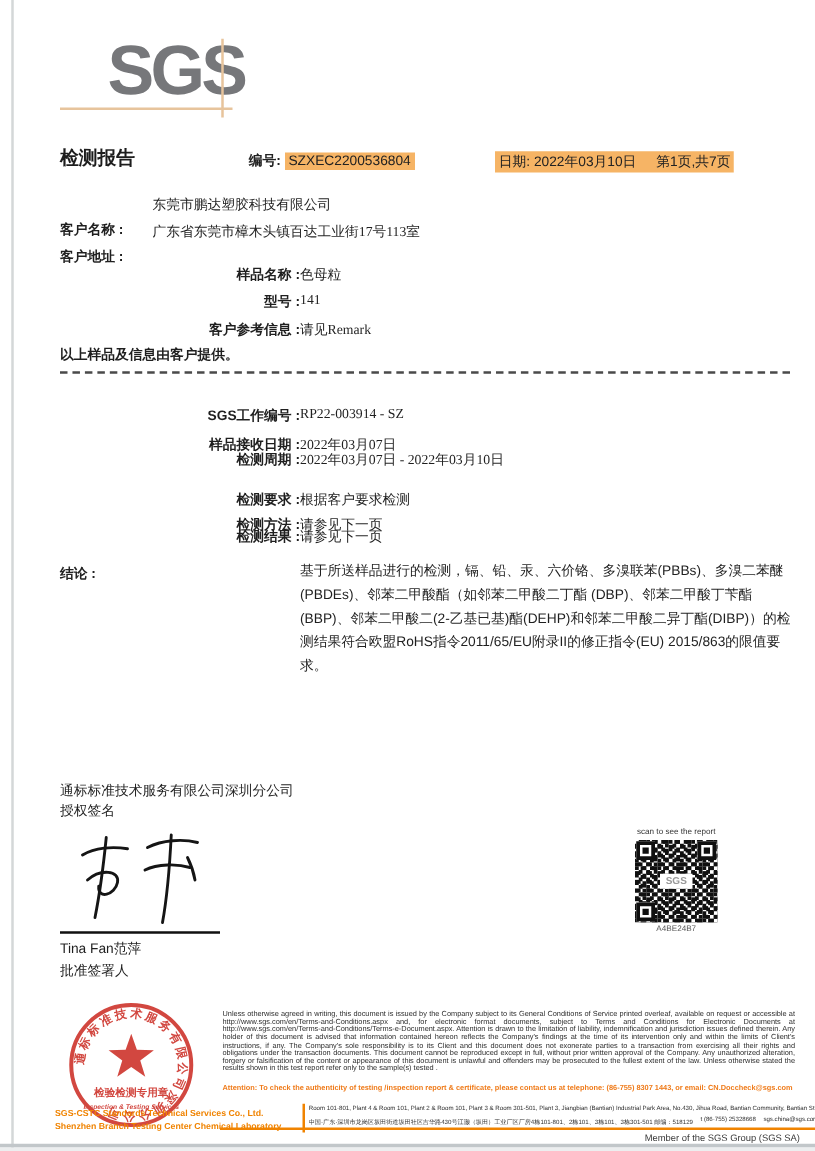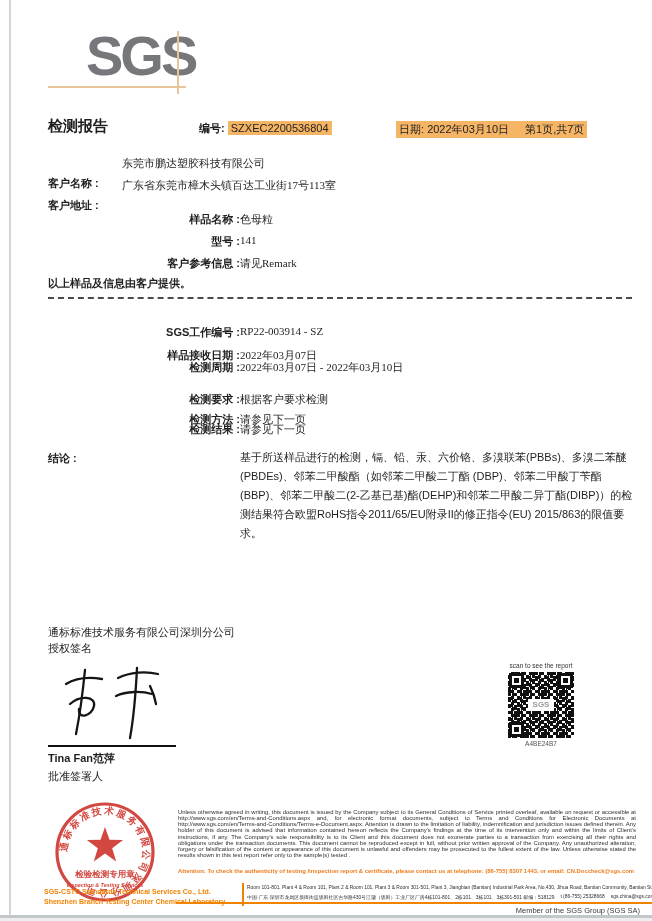--- a/index.html
+++ b/index.html
@@ -39,21 +39,21 @@
 
   .conclusion-lbl { position:absolute; left:48px; top:451px; font-size:11px; font-weight:bold; }
   .conclusion-para { position:absolute; left:240px; top:448px; width:400px; font-size:11px;
                      line-height:19px; color:#1f1f1f; }
 
   
   .sig-company { position:absolute; left:48px; top:625px; font-size:11px; color:#1f1f1f; }
   .sig-auth    { position:absolute; left:48px; top:641px; font-size:11px; color:#1f1f1f; }
   .sig-svg     { position:absolute; left:52px; top:662px; }
   .sig-underline { position:absolute; left:48px; top:745px; width:128px; height:2px; background:#111; }
-  .sig-name { position:absolute; left:48px; top:751px; font-size:11px; font-weight:bold; color:#1f1f1f; }
+  .sig-name { position:absolute; left:48px; top:751px; font-size:11px; font-weight:normal; color:#1f1f1f; }
   .sig-role { position:absolute; left:48px; top:769px; font-size:11px; color:#1f1f1f; }
 
   
   .qr-caption { position:absolute; left:496px; top:662px; width:90px; text-align:center; font-size:6.5px; color:#333; }
   .qr-box { position:absolute; left:508px; top:672px; width:66px; height:66px; background-color:#fff;
             background-image:
               repeating-conic-gradient(#101010 0% 25%, transparent 0% 50%),
               repeating-conic-gradient(#101010 0% 25%, #fff 0% 50%);
             background-size:9px 7px, 6px 6px; }
   .finder { position:absolute; width:15px; height:15px; border:3px solid #101010; background:#fff; }

